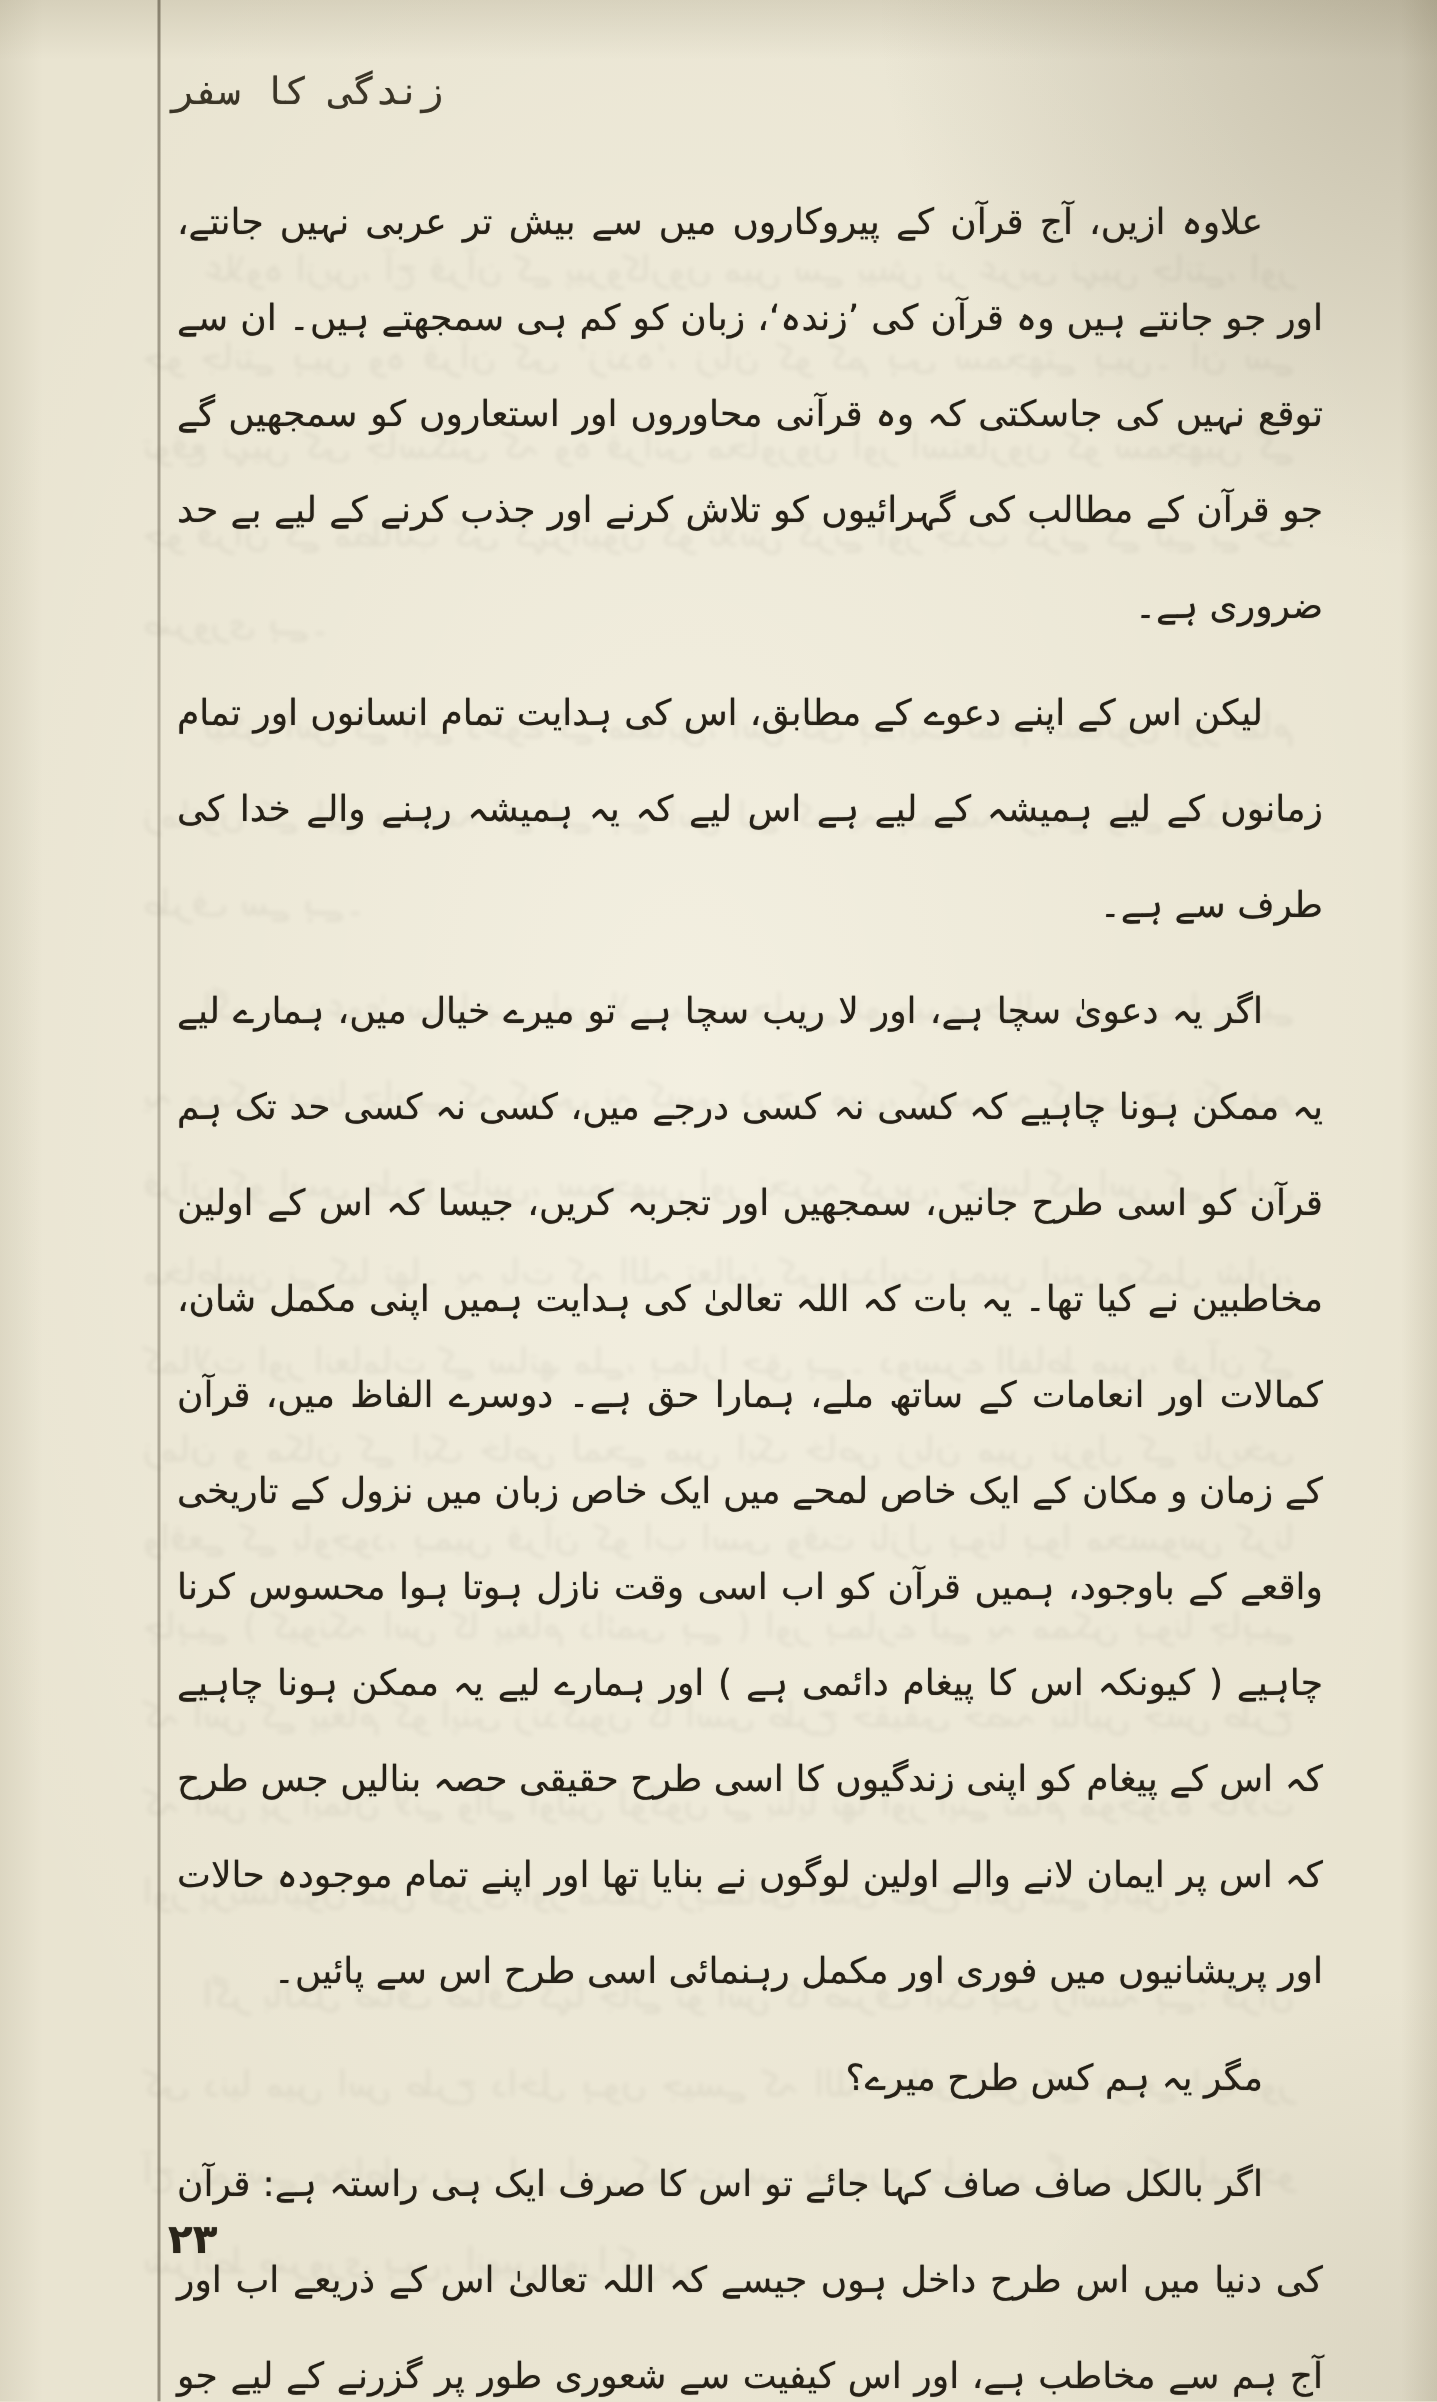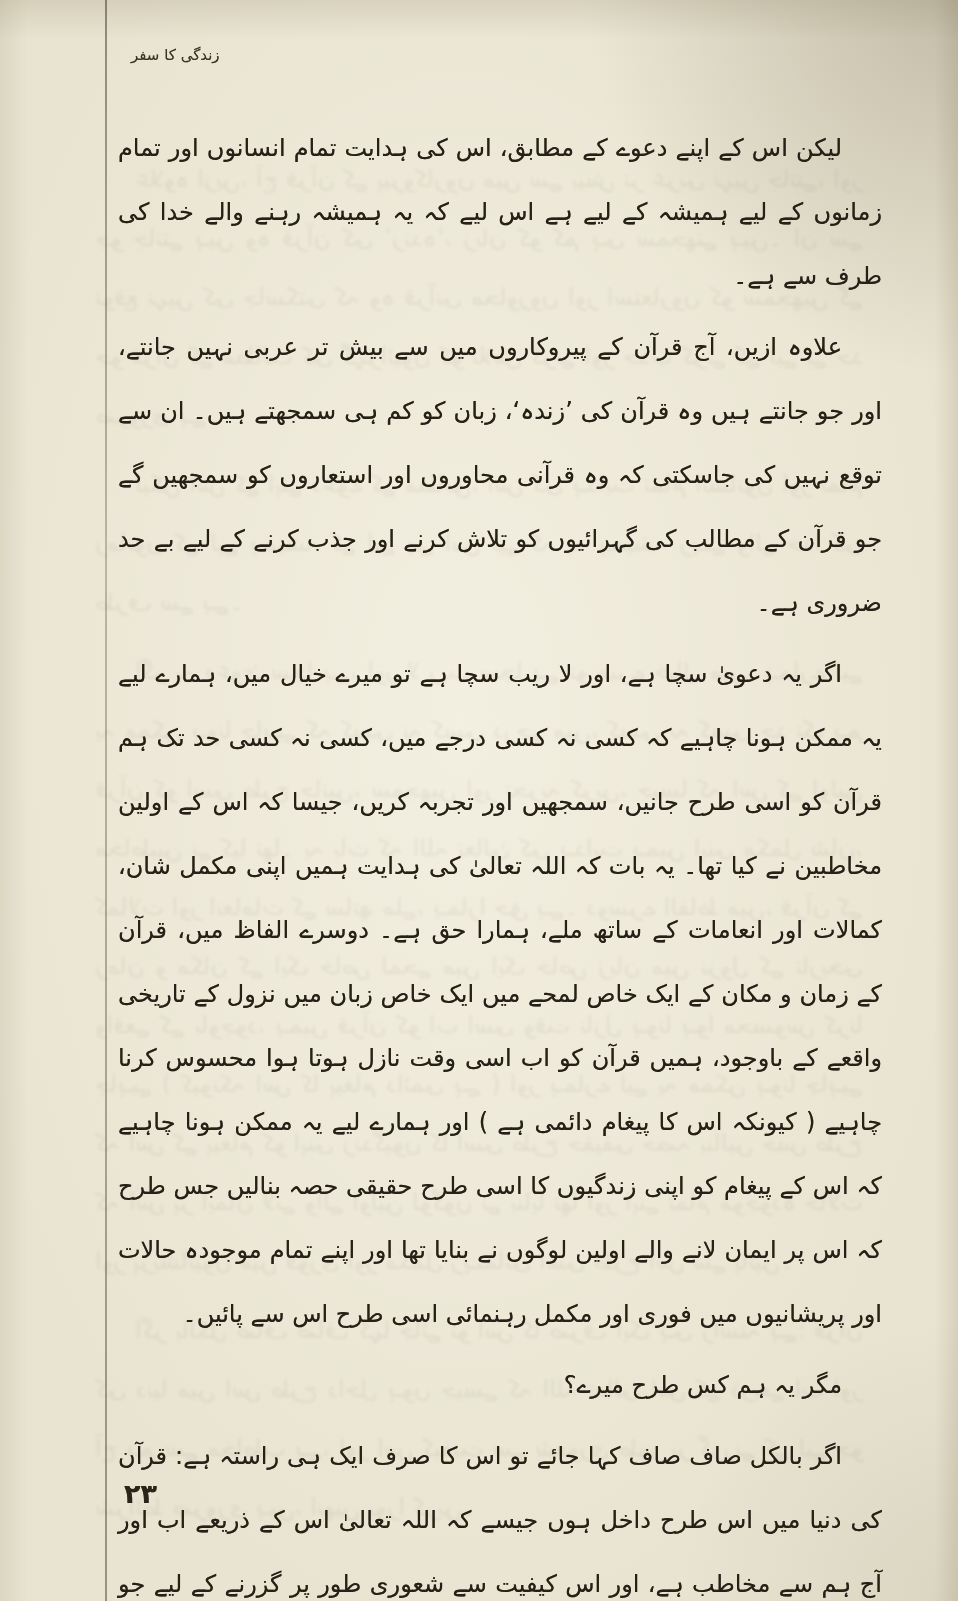--- a/index.html
+++ b/index.html
@@ -33,43 +33,43 @@
     color:#4a4435;pointer-events:none;
   }
   .ghost .ghost-body{
     position:absolute;top:150px;left:95px;right:95px;
     direction:rtl;text-align:justify;
     font-size:24px;line-height:59px;
   }
   .ghost p{margin:0 0 10px;text-indent:40px;}
 
   .running-header{
-    position:absolute;top:46px;left:131px;
+    position:absolute;top:46px;left:115px;
     direction:rtl;
-    font-size:15px;color:#3b3527;
+    font-size:25px;color:#3b3527;
     letter-spacing:.5px;
     text-shadow:0 0 .5px rgba(59,53,39,.6);
+    font-family:Liberation Mono, monospace;
   }
   .page-body{
     position:absolute;top:116px;left:118px;right:76px;
     direction:rtl;text-align:justify;
     color:#262117;
   }
   .para{
     font-size:24px;line-height:64px;
     margin:0 0 7px;
     text-indent:40px;
     text-shadow:0 0 .6px rgba(38,33,23,.65);
   }
   .para:last-child{margin-bottom:0;}
   .page-number{
     position:absolute;left:112px;bottom:92px;
     font-size:27px;font-weight:bold;color:#2a2519;
     text-shadow:0 0 .6px rgba(42,37,25,.7);
-    margin-left:12px;
   }
 </style>
 </head>
 <body>
 
 <div class="scan">
 
   <div class="ghost" aria-hidden="true">
     <div class="ghost-body">
       <p>علاوہ ازیں، آج قرآن کے پیروکاروں میں سے بیش تر عربی نہیں جانتے، اور جو جانتے ہیں وہ قرآن کی ’زندہ‘، زبان کو کم ہی سمجھتے ہیں۔ ان سے توقع نہیں کی جاسکتی کہ وہ قرآنی محاوروں اور استعاروں کو سمجھیں گے جو قرآن کے مطالب کی گہرائیوں کو تلاش کرنے اور جذب کرنے کے لیے بے حد ضروری ہے۔</p>
@@ -77,22 +77,22 @@
       <p>اگر یہ دعویٰ سچا ہے، اور لا ریب سچا ہے تو میرے خیال میں، ہمارے لیے یہ ممکن ہونا چاہیے کہ کسی نہ کسی درجے میں، کسی نہ کسی حد تک ہم قرآن کو اسی طرح جانیں، سمجھیں اور تجربہ کریں، جیسا کہ اس کے اولین مخاطبین نے کیا تھا۔ یہ بات کہ اللہ تعالیٰ کی ہدایت ہمیں اپنی مکمل شان، کمالات اور انعامات کے ساتھ ملے، ہمارا حق ہے۔ دوسرے الفاظ میں، قرآن کے زمان و مکان کے ایک خاص لمحے میں ایک خاص زبان میں نزول کے تاریخی واقعے کے باوجود، ہمیں قرآن کو اب اسی وقت نازل ہوتا ہوا محسوس کرنا چاہیے ( کیونکہ اس کا پیغام دائمی ہے ) اور ہمارے لیے یہ ممکن ہونا چاہیے کہ اس کے پیغام کو اپنی زندگیوں کا اسی طرح حقیقی حصہ بنالیں جس طرح کہ اس پر ایمان لانے والے اولین لوگوں نے بنایا تھا اور اپنے تمام موجودہ حالات اور پریشانیوں میں فوری اور مکمل رہنمائی اسی طرح اس سے پائیں۔</p>
       <p>اگر بالکل صاف صاف کہا جائے تو اس کا صرف ایک ہی راستہ ہے: قرآن کی دنیا میں اس طرح داخل ہوں جیسے کہ اللہ تعالیٰ اس کے ذریعے اب اور آج ہم سے مخاطب ہے، اور اس کیفیت سے شعوری طور پر گزرنے کے لیے جو شرائط ضروری ہیں، انھیں پورا کریں۔</p>
     </div>
   </div>
 
   <div class="edge-line"></div>
 
   <div class="running-header">زندگی کا سفر</div>
 
   <main class="page-body">
+    <p class="para">علاوہ ازیں، آج قرآن کے پیروکاروں میں سے بیش تر عربی نہیں جانتے، اور جو جانتے ہیں وہ قرآن کی ’زندہ‘، زبان کو کم ہی سمجھتے ہیں۔ ان سے توقع نہیں کی جاسکتی کہ وہ قرآنی محاوروں اور استعاروں کو سمجھیں گے جو قرآن کے مطالب کی گہرائیوں کو تلاش کرنے اور جذب کرنے کے لیے بے حد ضروری ہے۔</p>
     <p class="para">لیکن اس کے اپنے دعوے کے مطابق، اس کی ہدایت تمام انسانوں اور تمام زمانوں کے لیے ہمیشہ کے لیے ہے اس لیے کہ یہ ہمیشہ رہنے والے خدا کی طرف سے ہے۔</p>
-    <p class="para">علاوہ ازیں، آج قرآن کے پیروکاروں میں سے بیش تر عربی نہیں جانتے، اور جو جانتے ہیں وہ قرآن کی ’زندہ‘، زبان کو کم ہی سمجھتے ہیں۔ ان سے توقع نہیں کی جاسکتی کہ وہ قرآنی محاوروں اور استعاروں کو سمجھیں گے جو قرآن کے مطالب کی گہرائیوں کو تلاش کرنے اور جذب کرنے کے لیے بے حد ضروری ہے۔</p>
     <p class="para">اگر یہ دعویٰ سچا ہے، اور لا ریب سچا ہے تو میرے خیال میں، ہمارے لیے یہ ممکن ہونا چاہیے کہ کسی نہ کسی درجے میں، کسی نہ کسی حد تک ہم قرآن کو اسی طرح جانیں، سمجھیں اور تجربہ کریں، جیسا کہ اس کے اولین مخاطبین نے کیا تھا۔ یہ بات کہ اللہ تعالیٰ کی ہدایت ہمیں اپنی مکمل شان، کمالات اور انعامات کے ساتھ ملے، ہمارا حق ہے۔ دوسرے الفاظ میں، قرآن کے زمان و مکان کے ایک خاص لمحے میں ایک خاص زبان میں نزول کے تاریخی واقعے کے باوجود، ہمیں قرآن کو اب اسی وقت نازل ہوتا ہوا محسوس کرنا چاہیے ( کیونکہ اس کا پیغام دائمی ہے ) اور ہمارے لیے یہ ممکن ہونا چاہیے کہ اس کے پیغام کو اپنی زندگیوں کا اسی طرح حقیقی حصہ بنالیں جس طرح کہ اس پر ایمان لانے والے اولین لوگوں نے بنایا تھا اور اپنے تمام موجودہ حالات اور پریشانیوں میں فوری اور مکمل رہنمائی اسی طرح اس سے پائیں۔</p>
     <p class="para">مگر یہ ہم کس طرح میرے؟</p>
     <p class="para">اگر بالکل صاف صاف کہا جائے تو اس کا صرف ایک ہی راستہ ہے: قرآن کی دنیا میں اس طرح داخل ہوں جیسے کہ اللہ تعالیٰ اس کے ذریعے اب اور آج ہم سے مخاطب ہے، اور اس کیفیت سے شعوری طور پر گزرنے کے لیے جو شرائط ضروری ہیں، انھیں پورا کریں۔</p>
 
   </main>
 
   <div class="page-number">۲۳</div>
 
 </div>
 

